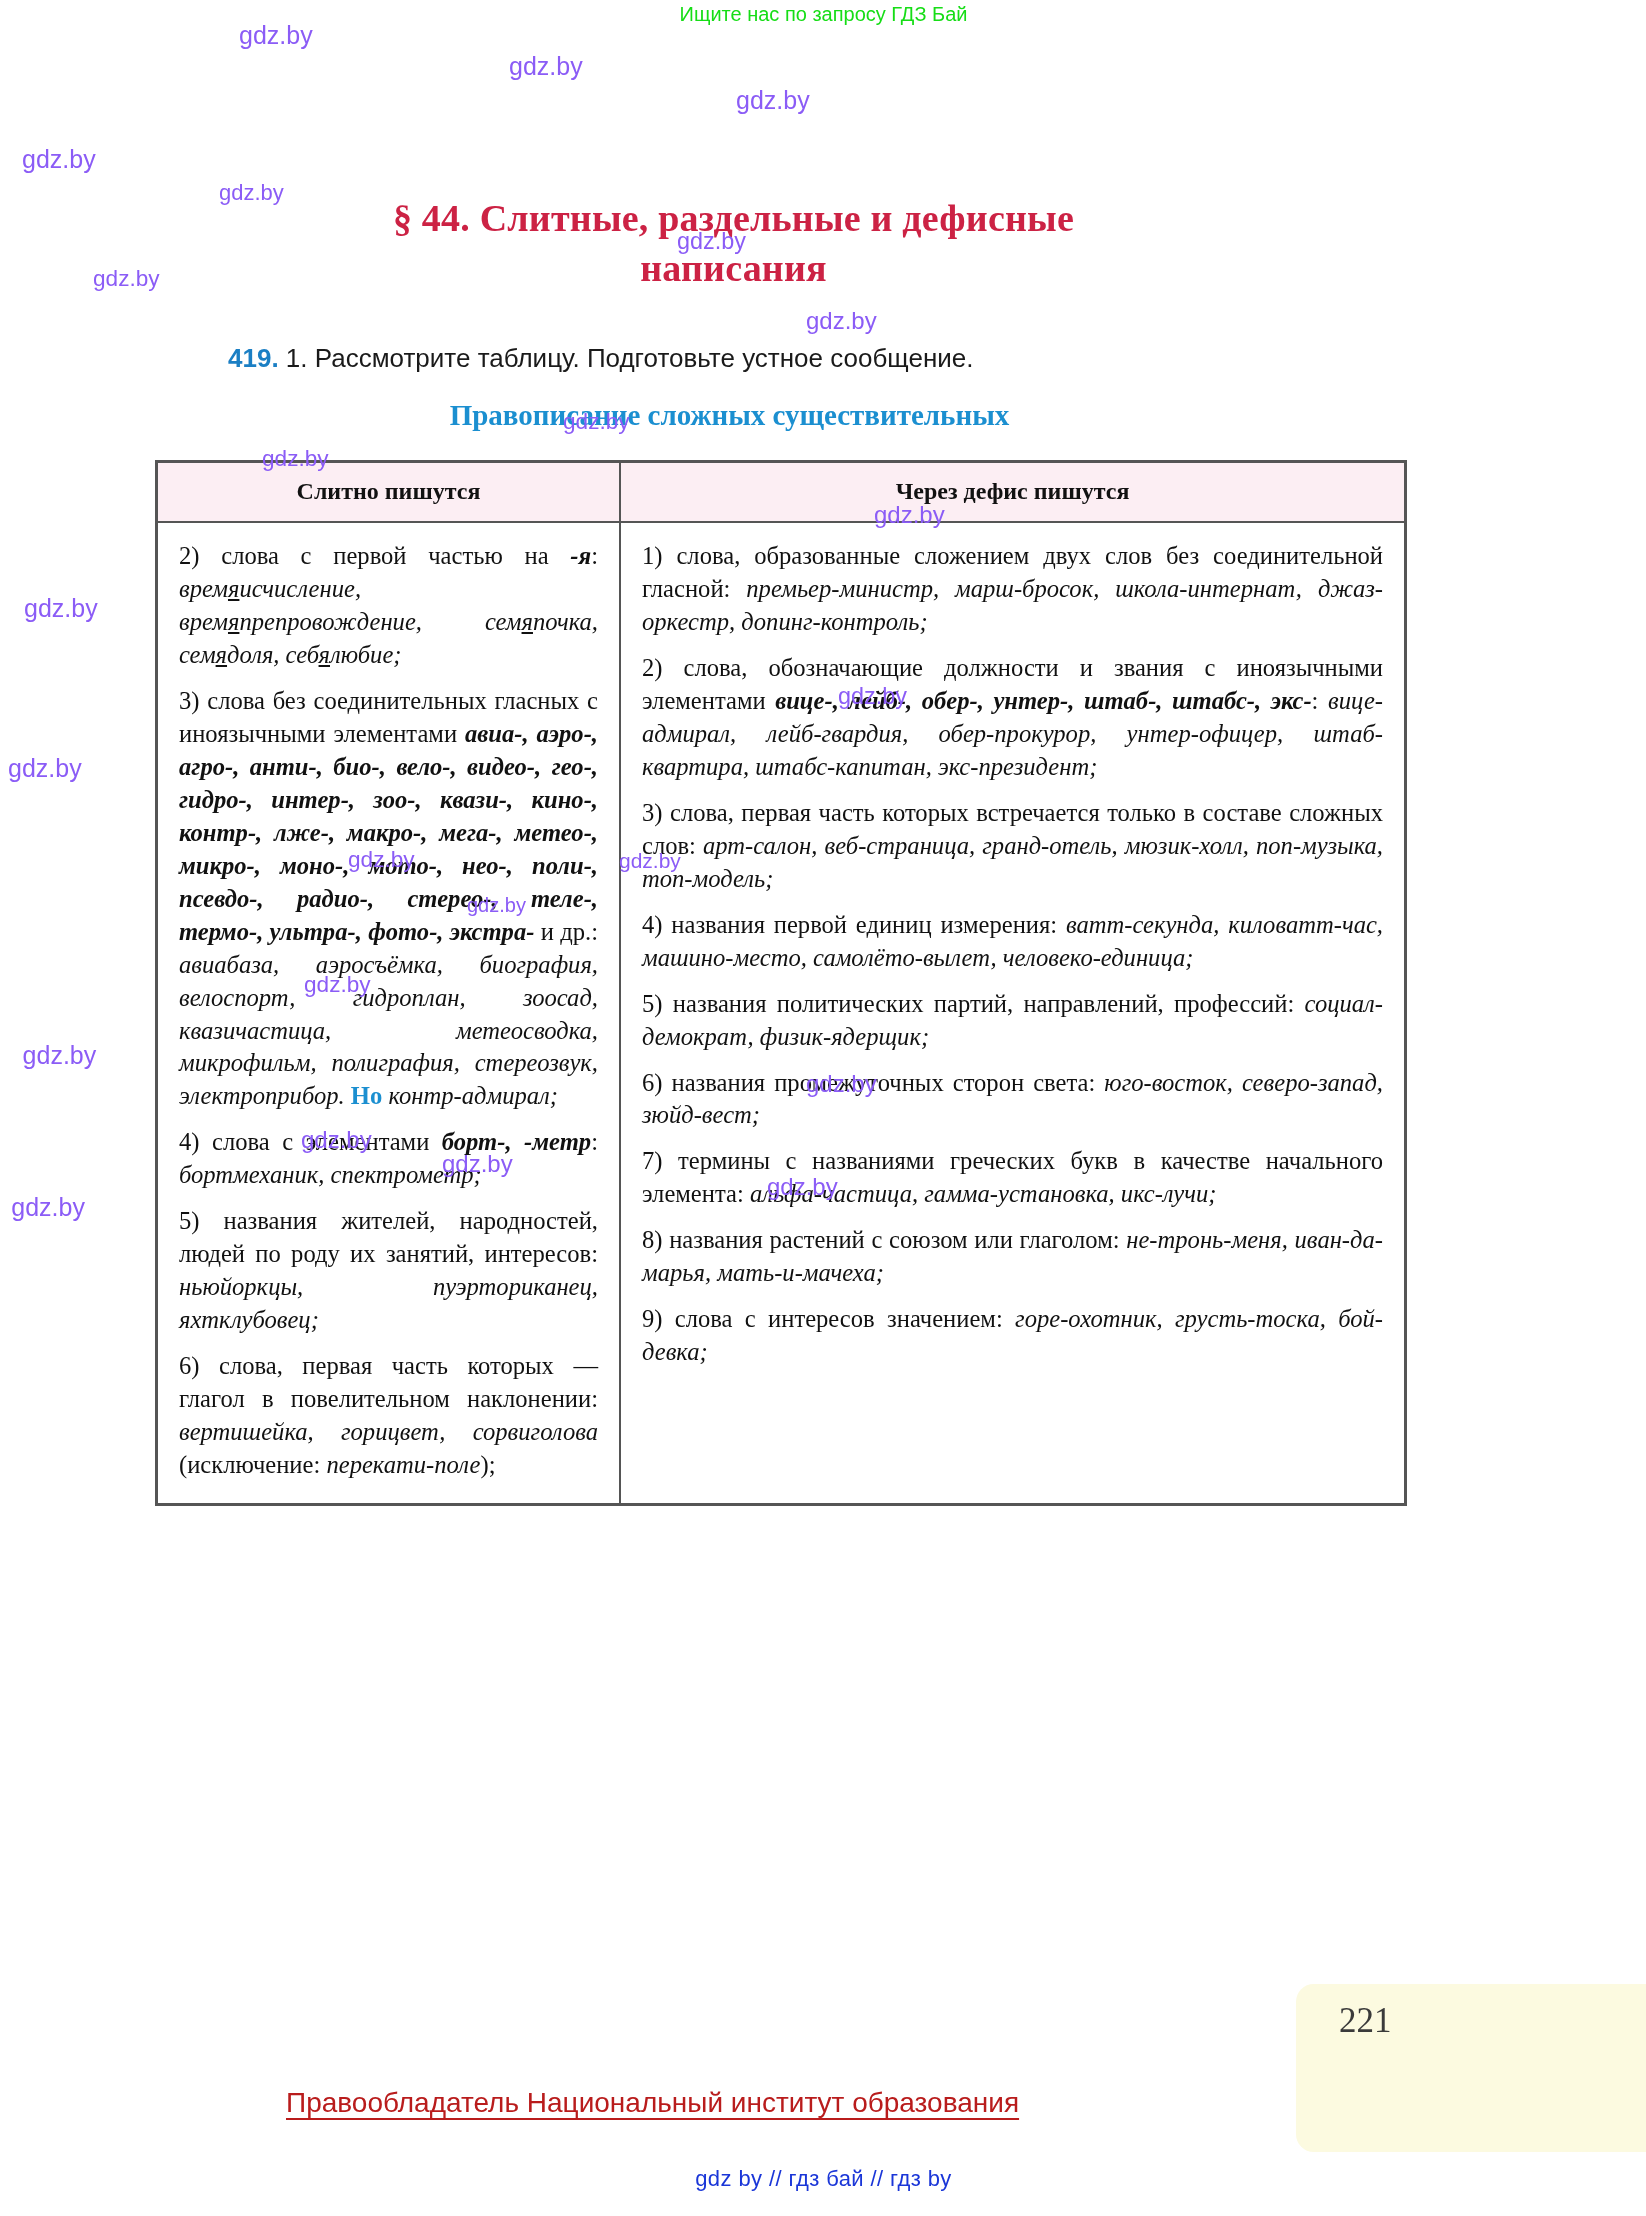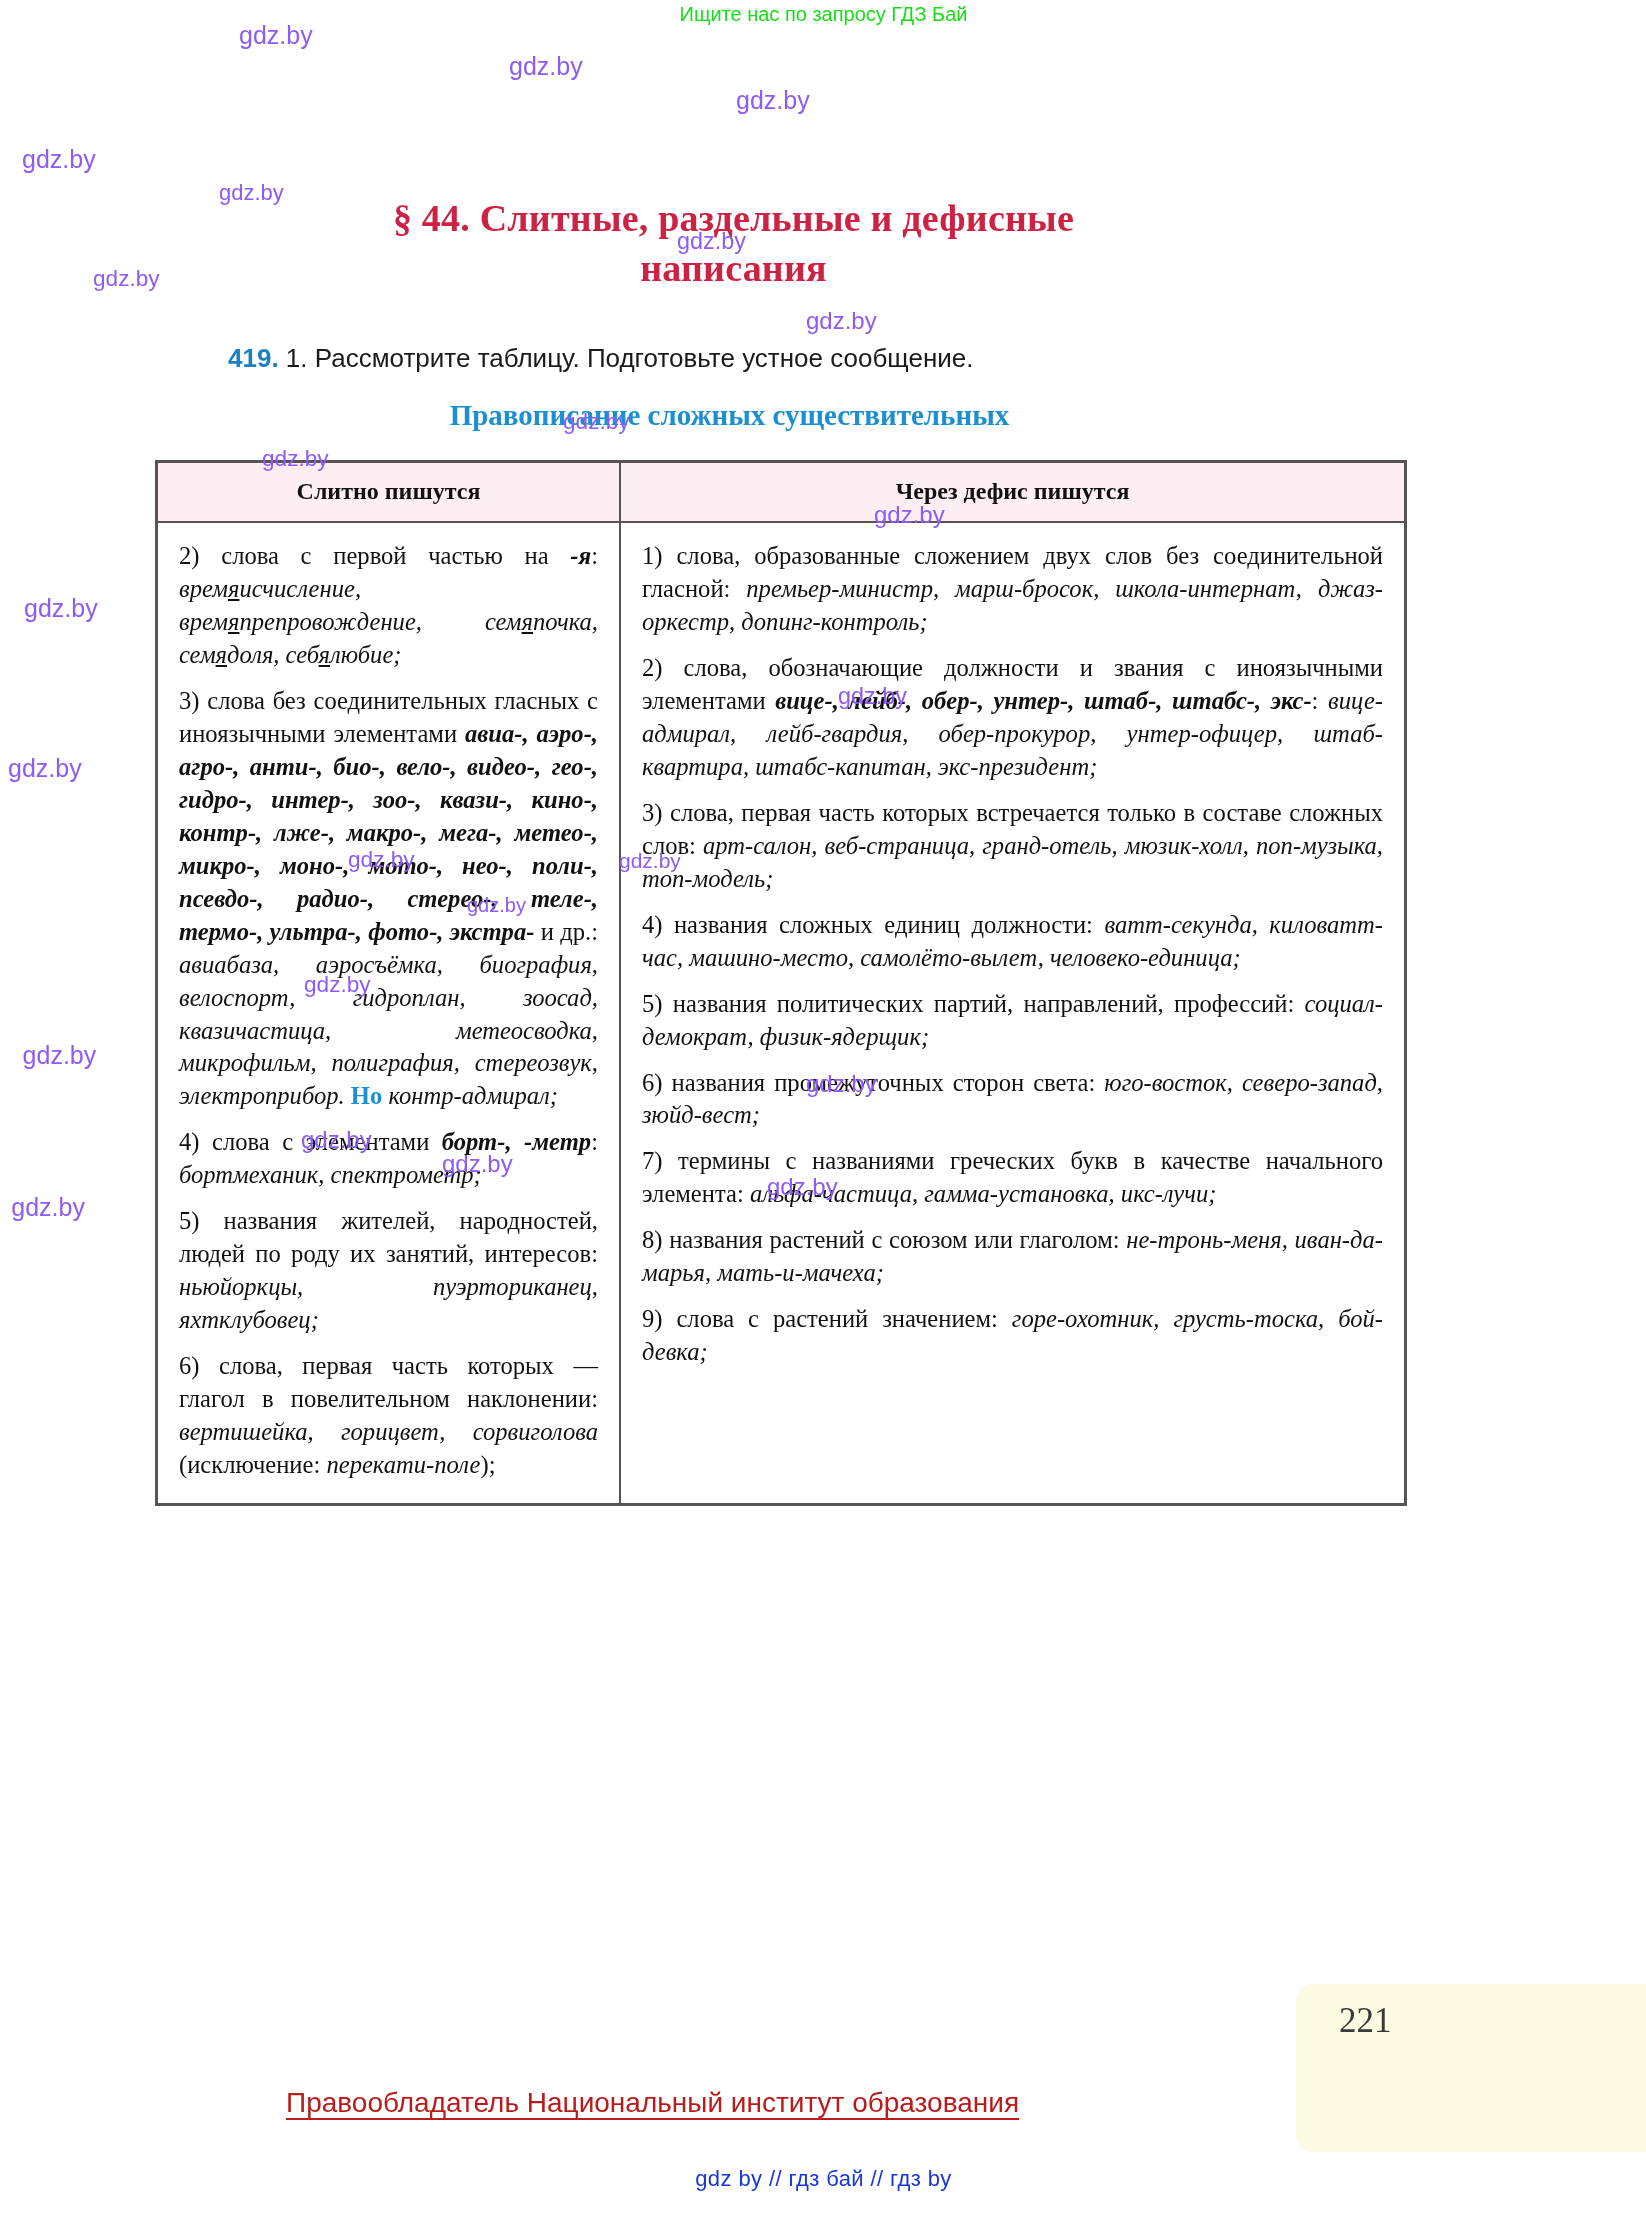--- a/index.html
+++ b/index.html
@@ -217,31 +217,31 @@
       </div>
 
       <div class="col-right cell">
 
         <p><span>1)</span><span> слова, образованные сложением двух слов без соединительной гласной: </span><span class="it">премьер-министр, марш-бросок, школа-интернат, джаз-оркестр, допинг-контроль;</span></p>
 
         <p><span>2)</span><span> слова, обозначающие должности и звания с иноязычными элементами </span><span class="bi">вице-, лейб-, обер-, унтер-, штаб-, штабс-, экс-</span><span>: </span><span class="it">вице-адмирал, лейб-гвардия, обер-прокурор, унтер-офицер, штаб-квартира, штабс-капитан, экс-президент;</span></p>
 
         <p><span>3)</span><span> слова, первая часть которых встречается только в составе сложных слов: </span><span class="it">арт-салон, веб-страница, гранд-отель, мюзик-холл, поп-музыка, топ-модель;</span></p>
 
-        <p><span>4)</span><span> названия сложных единиц должности: </span><span class="it">ватт-секунда, киловатт-час, машино-место, самолёто-вылет, человеко-единица;</span></p>
+        <p><span>4)</span><span> названия первой единиц измерения: </span><span class="it">ватт-секунда, киловатт-час, машино-место, самолёто-вылет, человеко-единица;</span></p>
 
         <p><span>5)</span><span> названия политических партий, направлений, профессий: </span><span class="it">социал-демократ, физик-ядерщик;</span></p>
 
         <p><span>6)</span><span> названия промежуточных сторон света: </span><span class="it">юго-восток, северо-запад, зюйд-вест;</span></p>
 
         <p><span>7)</span><span> термины с названиями греческих букв в качестве начального элемента: </span><span class="it">альфа-частица, гамма-установка, икс-лучи;</span></p>
 
         <p><span>8)</span><span> названия растений с союзом или глаголом: </span><span class="it">не-тронь-меня, иван-да-марья, мать-и-мачеха;</span></p>
 
-        <p><span>9)</span><span> слова с растений значением: </span><span class="it">горе-охотник, грусть-тоска, бой-девка;</span></p>
+        <p><span>9)</span><span> слова с интересов значением: </span><span class="it">горе-охотник, грусть-тоска, бой-девка;</span></p>
 
       </div>
 
     </div>
   </div>
 
   <div class="page-badge"></div>
   <div class="page-number">221</div>
   <div class="copyright">Правообладатель Национальный институт образования</div>
   <div class="bottom-links">gdz by  //  гдз бай  //  гдз by</div>

